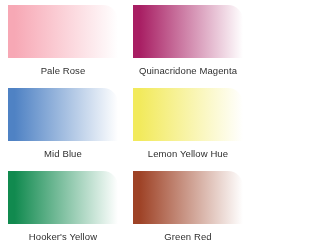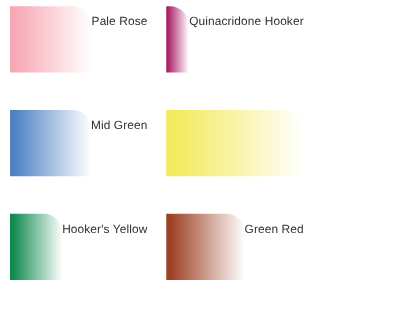--- a/index.html
+++ b/index.html
@@ -17,21 +17,21 @@
     display: grid;
     grid-template-columns: 125px 125px;
     grid-template-rows: 83px 83px 84px;
     width: 250px;
     height: 250px;
     box-sizing: border-box;
   }
   .swatch-cell {
     position: relative;
     display: flex;
-    flex-direction: row;
+    flex-direction: column;
     align-items: stretch;
     box-sizing: border-box;
     padding: 5px 7px 0 8px;
   }
   .swatch-chip {
     height: 53px;
     width: 100%;
     border-top-right-radius: 15px;
     border-top-left-radius: 0;
     border-bottom-right-radius: 0;
@@ -52,30 +52,31 @@
 
 <div id="swatch-grid">
 
   <div class="swatch-cell">
     <div class="swatch-chip" style="background: linear-gradient(to right, rgb(247, 168, 181) 0%, rgb(247, 168, 181) 6%, rgb(255, 255, 255) 100%);"></div>
     <div class="swatch-label">Pale Rose</div>
   </div>
 
   <div class="swatch-cell">
     <div class="swatch-chip" style="background: linear-gradient(to right, rgb(168, 30, 99) 0%, rgb(168, 30, 99) 6%, rgb(255, 255, 255) 100%);"></div>
-    <div class="swatch-label">Quinacridone Hooker</div>
+    <div class="swatch-label">Quinacridone Magenta</div>
   </div>
 
   <div class="swatch-cell">
     <div class="swatch-chip" style="background: linear-gradient(to right, rgb(79, 130, 196) 0%, rgb(79, 130, 196) 6%, rgb(255, 255, 255) 100%);"></div>
-    <div class="swatch-label">Mid Green</div>
+    <div class="swatch-label">Mid Blue</div>
   </div>
 
   <div class="swatch-cell">
     <div class="swatch-chip" style="background: linear-gradient(to right, rgb(242, 234, 92) 0%, rgb(242, 234, 92) 6%, rgb(255, 255, 255) 100%);"></div>
+    <div class="swatch-label">Lemon Yellow Hue</div>
   </div>
 
   <div class="swatch-cell">
     <div class="swatch-chip" style="background: linear-gradient(to right, rgb(17, 138, 79) 0%, rgb(17, 138, 79) 6%, rgb(255, 255, 255) 100%);"></div>
     <div class="swatch-label">Hooker's Yellow</div>
   </div>
 
   <div class="swatch-cell">
     <div class="swatch-chip" style="background: linear-gradient(to right, rgb(158, 66, 38) 0%, rgb(158, 66, 38) 6%, rgb(255, 255, 255) 100%);"></div>
     <div class="swatch-label">Green Red</div>

